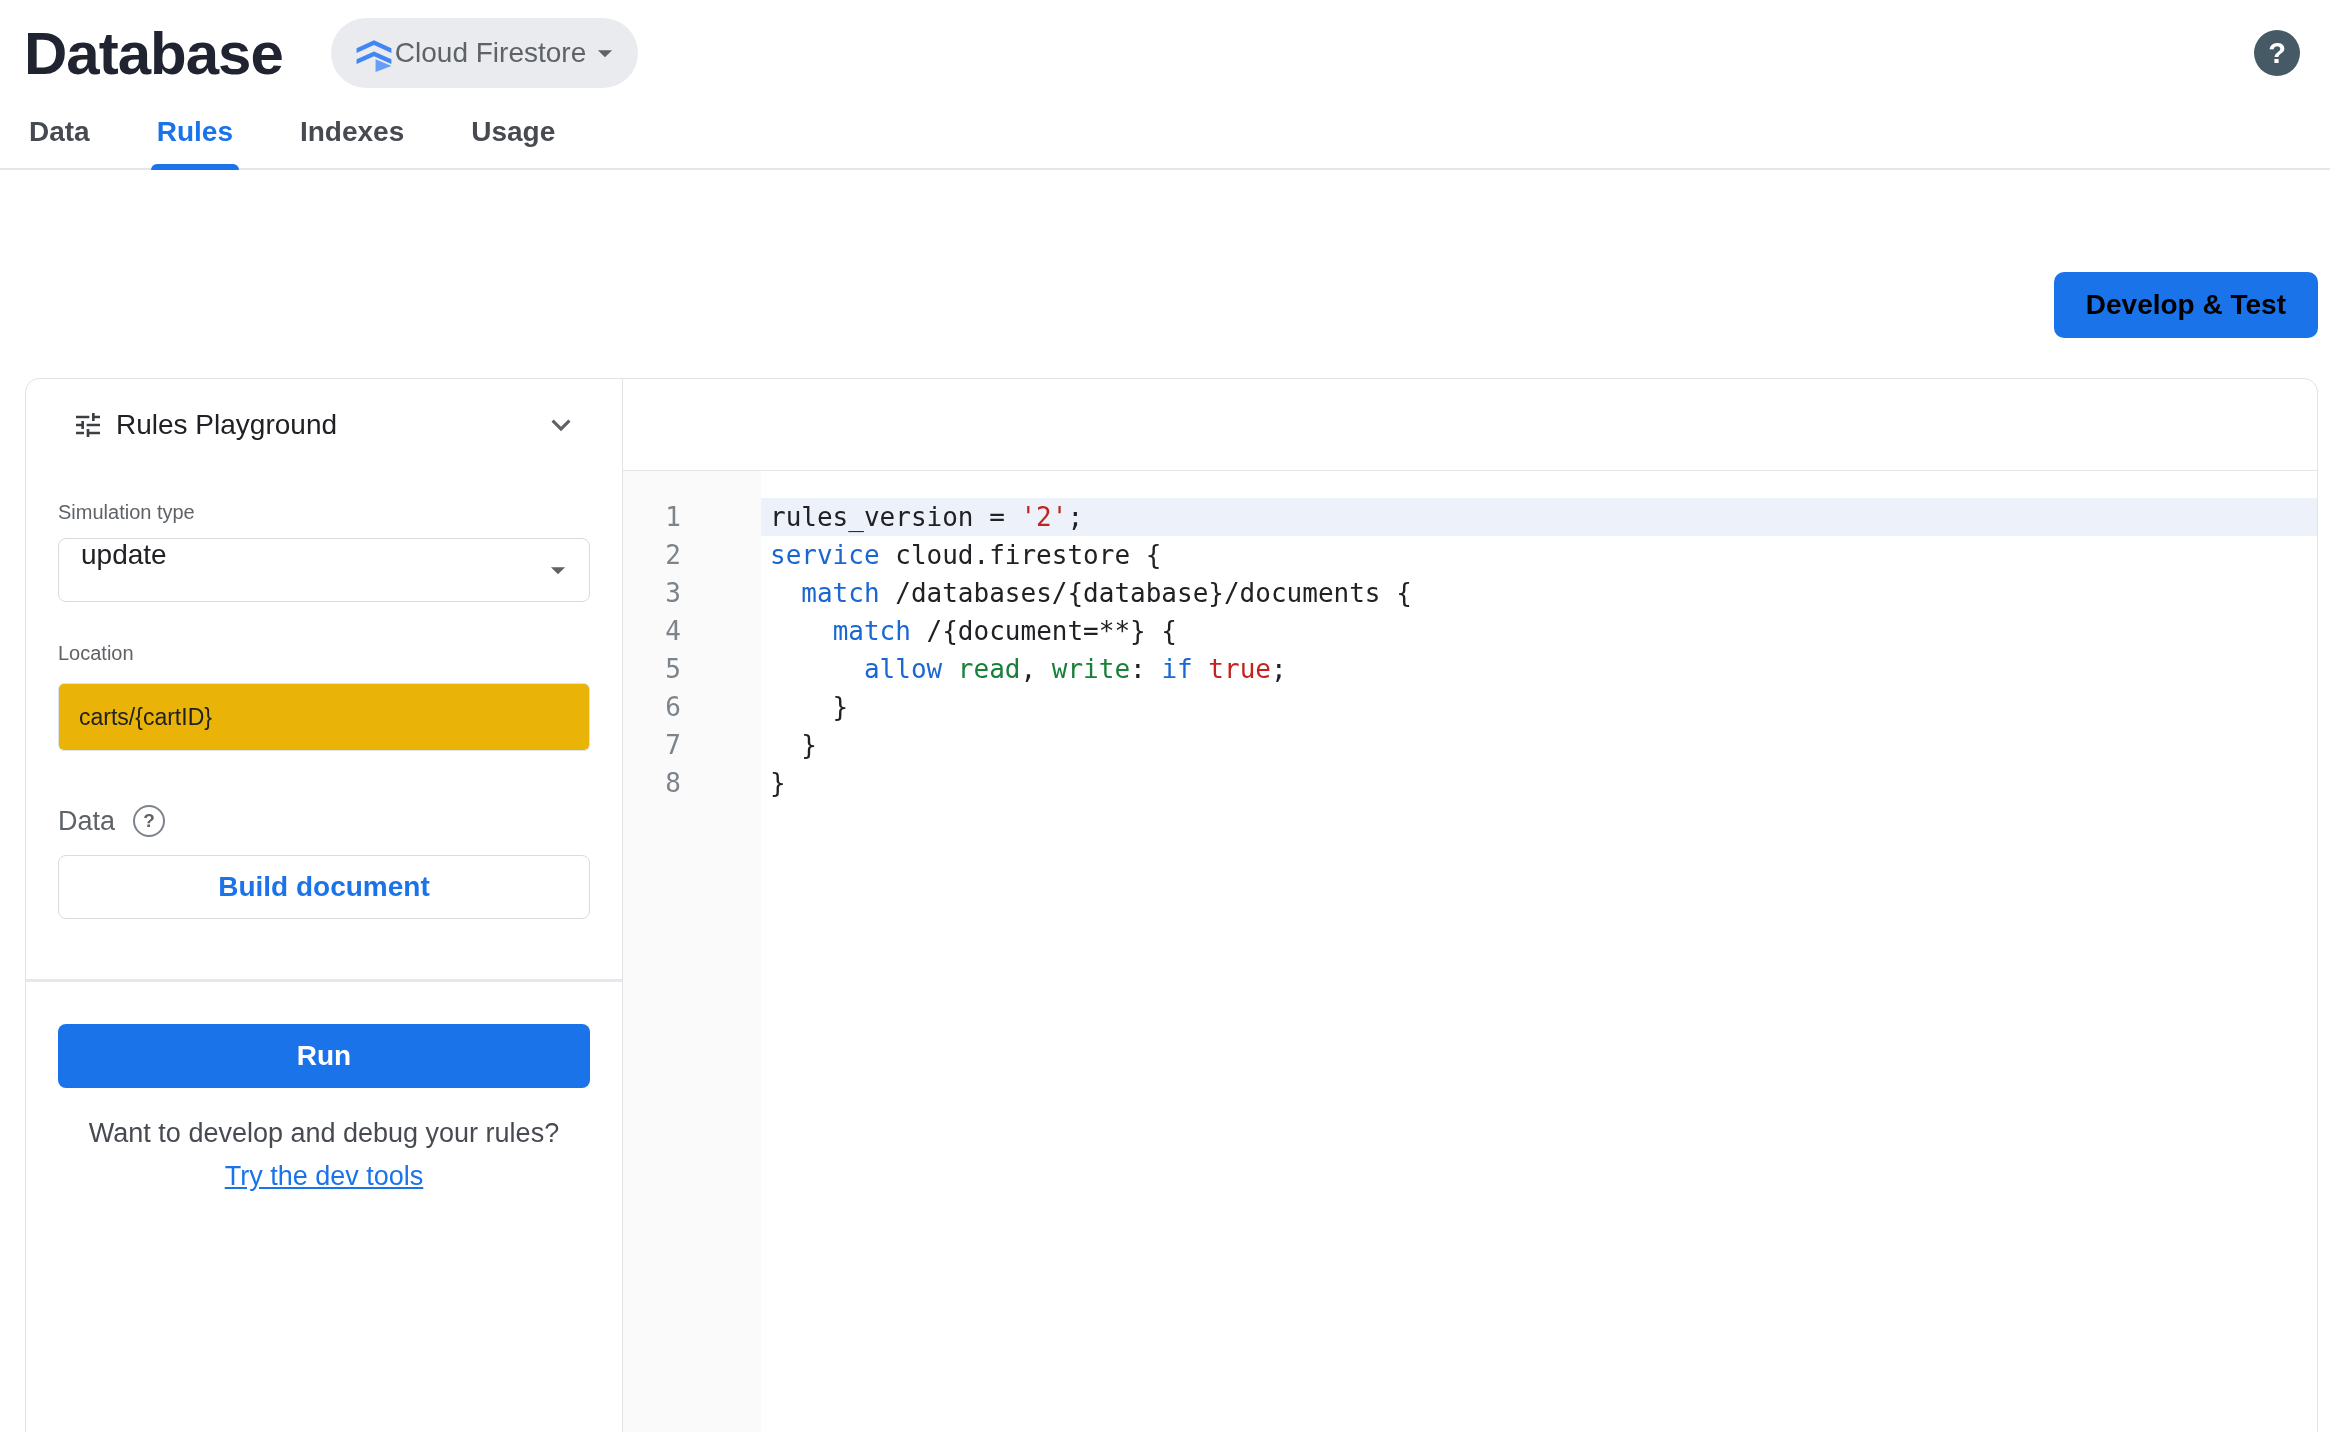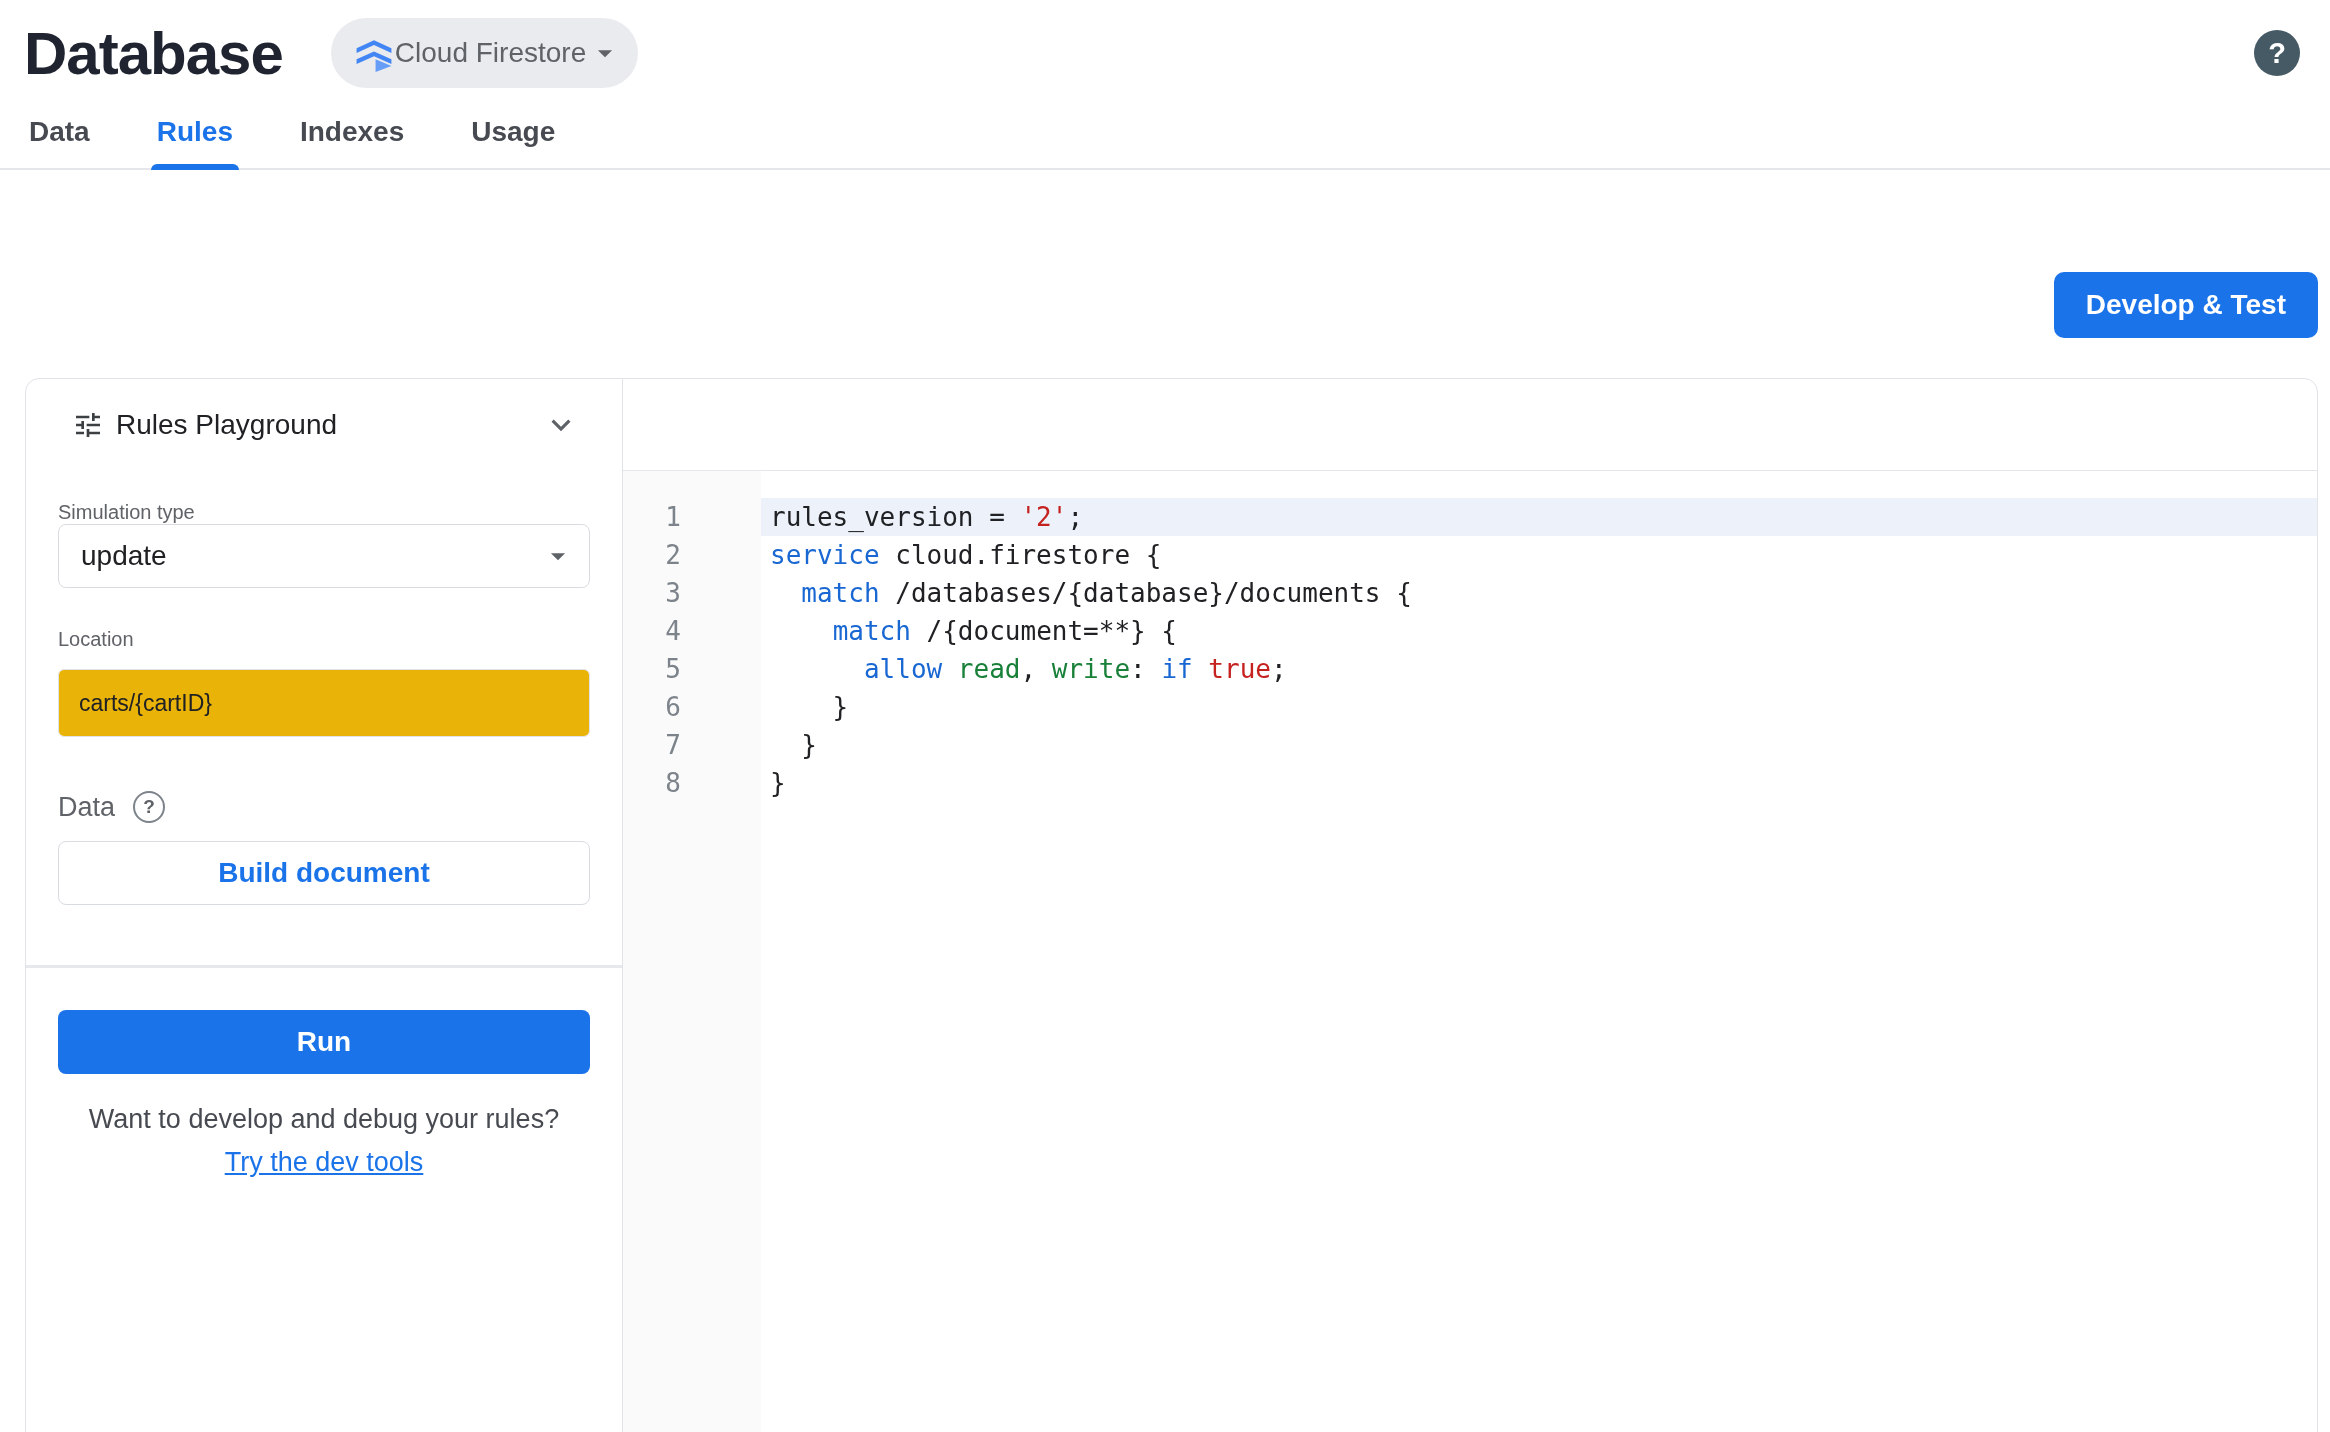--- a/index.html
+++ b/index.html
@@ -25,39 +25,39 @@
   
   .tabs { display:flex; gap:63px; padding-left:27px; border-bottom:2px solid #e4e6e9; margin-top:14px; }
   .tab { font-size:28px; font-weight:700; color:var(--tab-inactive,#474b51);
     padding:10px 2px 20px; position:relative; cursor:pointer; }
   .tab.active { color:var(--accent,#1a73e8); }
   .tab.active::after { content:""; position:absolute; left:-4px; right:-4px; bottom:-2px; height:6px;
     background:var(--accent,#1a73e8); border-radius:6px 6px 0 0; }
 
   
   .actions-row { display:flex; justify-content:flex-end; padding:102px 12px 0 0; }
-  .develop-btn { height:66px; padding:0 32px; background:var(--accent,#1a73e8); color:#ffffff;
+  .develop-btn { height:66px; padding:0 32px; background:var(--accent,#1a73e8); color:#000000;
     font-size:28px; font-weight:700; border:none; border-radius:10px; cursor:pointer; font-family:inherit; }
 
   
   .card { margin:40px 12px 0 25px; height:1100px; border:1.5px solid var(--border-gray,#e0e3e7);
     border-radius:14px 14px 0 0; display:flex; overflow:hidden; background:#fff; }
 
   
   .playground { width:597px; flex:none; border-right:1.5px solid var(--border-gray,#e0e3e7);
     display:flex; flex-direction:column; }
   .pg-header { height:92px; flex:none; display:flex; align-items:center; gap:12px; padding:0 42px 0 46px; }
   .pg-title { font-size:28px; color:#202124; white-space:nowrap; }
   .pg-spacer { flex:1; }
   .pg-body { padding:0 32px; flex:1; }
 
   .field-label { font-size:20px; color:var(--label-gray,#5f6368); }
   .lbl-sim { margin-top:30px; }
-  .select { height:64px; border:1.5px solid #d8dbe0; border-radius:8px;
-    display:flex; align-items:center; padding:0 14px 0 22px; font-size:28px; color:#202124; cursor:pointer; }
+  .select { margin-top:14px; height:64px; border:1.5px solid #d8dbe0; border-radius:8px;
+    display:flex; padding:0 14px 0 22px; font-size:28px; color:#202124; cursor:pointer; }
   .select .value { flex:1; }
   .lbl-loc { margin-top:40px; }
   .loc-group { margin-top:18px; border:1.5px solid #dfe2e6; border-radius:6px; overflow:hidden; }
   .loc-prefix { height:62px; display:flex; align-items:center; padding:0 20px; font-size:28px;
     color:#9aa0a6; border-bottom:1.5px solid #e6e8ec; cursor:text; }
   .loc-path { height:66px; display:flex; align-items:center; padding:0 20px; font-size:23px;
     color:#202124; background:#eab308; cursor:text; }
 
   .data-row { margin-top:54px; display:flex; align-items:center; gap:18px; }
   .lbl-data { font-size:27px; margin:0; }

